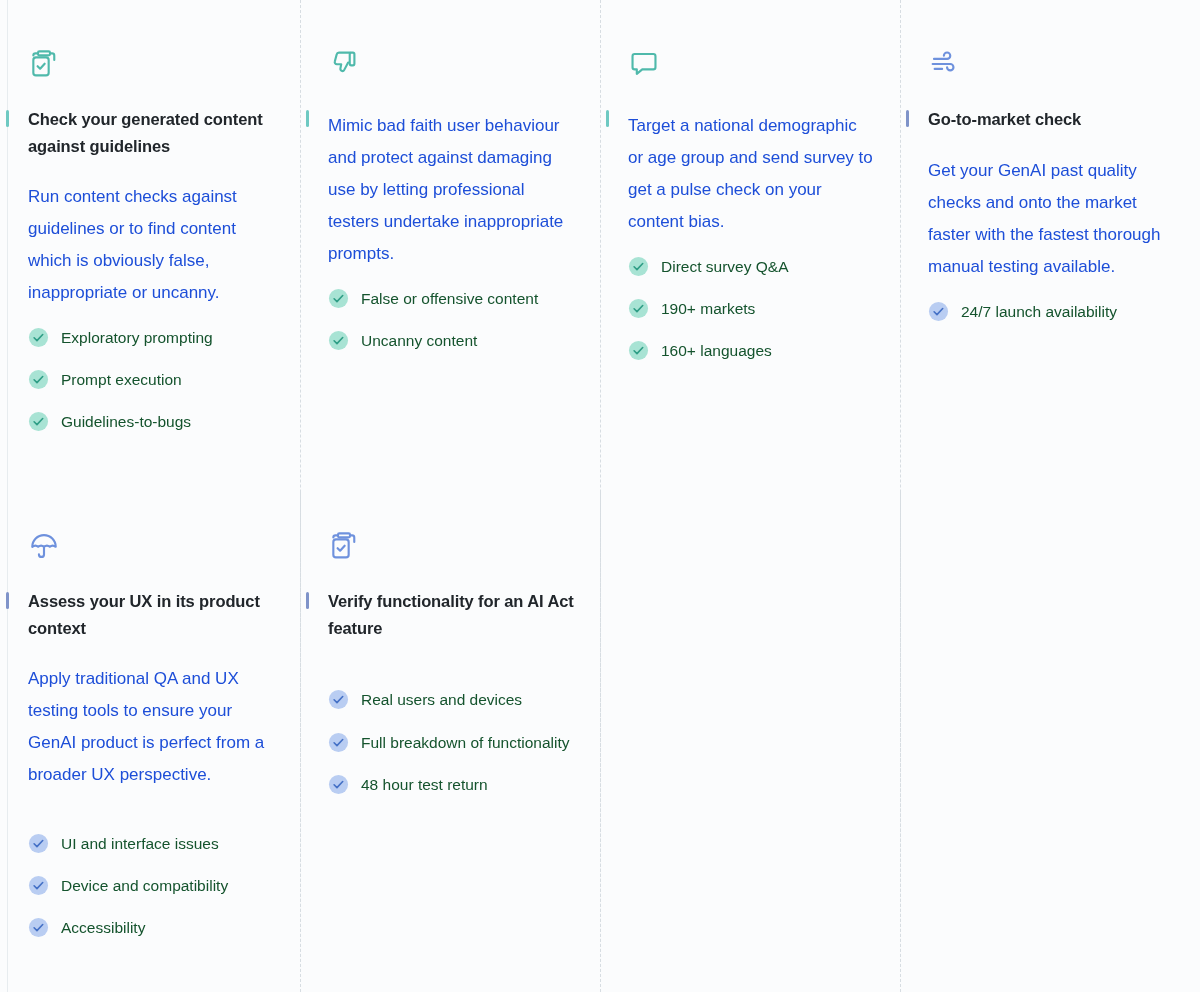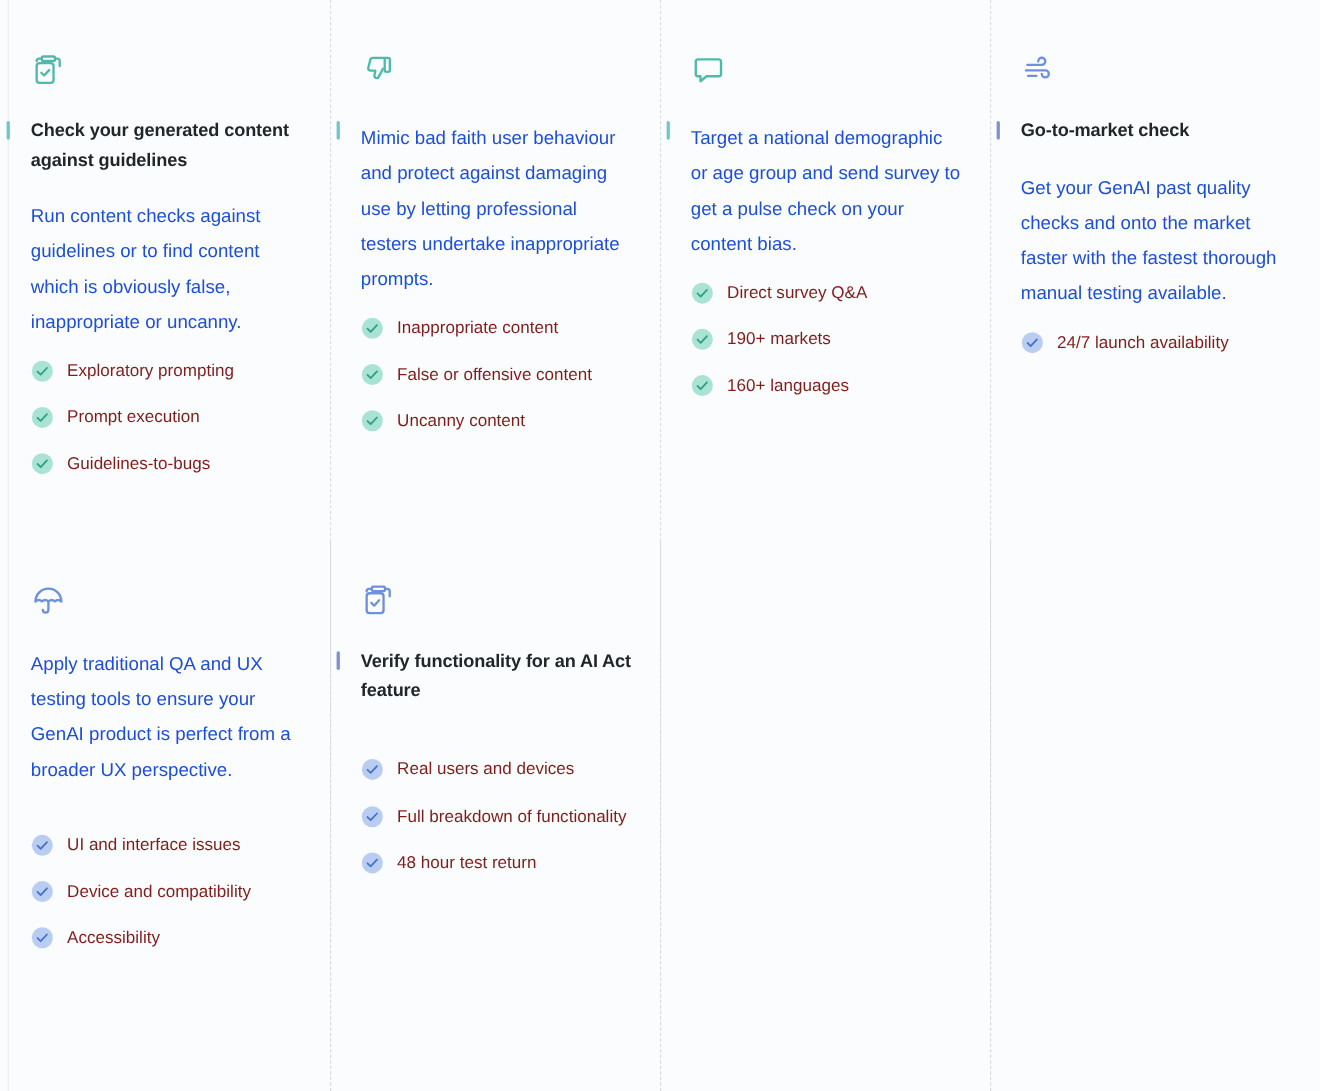--- a/index.html
+++ b/index.html
@@ -98,21 +98,21 @@
     flex: 0 0 auto;
     width: 21px;
     height: 21px;
     margin-top: 2px;
     position: relative;
   }
   .badge svg { display: block; }
   .bullet-label {
     font-size: 15.5px;
     line-height: 1.62;
-    color: #7f1d1d;
+    color: #14532d;
     max-width: 215px;
   }
 
   
   .cell.r1 { padding-top: 48px; }
   .cell.r2 { padding-top: 38px; }
   .cell.c1 { padding-left: 28px; }
   .gap-lg { height: 14px; }
 </style>
 </head>
@@ -180,29 +180,20 @@
       </div>
       <div class="desc">Mimic bad faith user behaviour and protect against damaging use by letting professional testers undertake inappropriate prompts.</div>
       <div class="bullets">
         <div class="bullet">
           <span class="badge">
             <svg width="21" height="21" viewBox="0 0 22 22">
                 <circle cx="11" cy="11" r="10" fill="#a8e3d4"></circle>
                 <path d="M6.4 11.3l3 3 6-6.4" fill="none" stroke="#2f9e86" stroke-width="1.7" stroke-linecap="round" stroke-linejoin="round"></path>
               </svg>
           </span>
-          <span class="bullet-label">Inappropriate content</span>
-        </div>
-        <div class="bullet">
-          <span class="badge">
-            <svg width="21" height="21" viewBox="0 0 22 22">
-                <circle cx="11" cy="11" r="10" fill="#a8e3d4"></circle>
-                <path d="M6.4 11.3l3 3 6-6.4" fill="none" stroke="#2f9e86" stroke-width="1.7" stroke-linecap="round" stroke-linejoin="round"></path>
-              </svg>
-          </span>
           <span class="bullet-label">False or offensive content</span>
         </div>
         <div class="bullet">
           <span class="badge">
             <svg width="21" height="21" viewBox="0 0 22 22">
                 <circle cx="11" cy="11" r="10" fill="#a8e3d4"></circle>
                 <path d="M6.4 11.3l3 3 6-6.4" fill="none" stroke="#2f9e86" stroke-width="1.7" stroke-linecap="round" stroke-linejoin="round"></path>
               </svg>
           </span>
           <span class="bullet-label">Uncanny content</span>
@@ -276,20 +267,24 @@
         </div>
       </div>
     </div>
 
     <div class="cell r2">
       <div class="icon-wrap">
         <svg width="32" height="32" viewBox="0 0 24 24" fill="none" stroke="#6e91dd" stroke-width="1.6" stroke-linecap="round" stroke-linejoin="round">
           <path d="M3.2 12.6a8.8 8.8 0 0 1 17.6 0c-1.6-1.3-3-1.3-4.4 0-1.5-1.3-2.9-1.3-4.4 0-1.5-1.3-2.9-1.3-4.4 0-1.4-1.3-2.8-1.3-4.4 0z"></path>
           <path d="M12 12.6v5.7a1.9 1.9 0 0 1-3.8 0"></path>
         </svg>
+      </div>
+      <div class="title">
+        <span class="accent blue"></span>
+        <span>Assess your UX in its product context</span>
       </div>
       <div class="desc">Apply traditional QA and UX testing tools to ensure your GenAI product is perfect from a broader UX perspective.</div>
       <div class="gap-lg"></div>
       <div class="bullets">
         <div class="bullet">
           <span class="badge">
             <svg width="21" height="21" viewBox="0 0 22 22">
                 <circle cx="11" cy="11" r="10" fill="#b9cdf2"></circle>
                 <path d="M6.4 11.3l3 3 6-6.4" fill="none" stroke="#4571c6" stroke-width="1.7" stroke-linecap="round" stroke-linejoin="round"></path>
               </svg>

